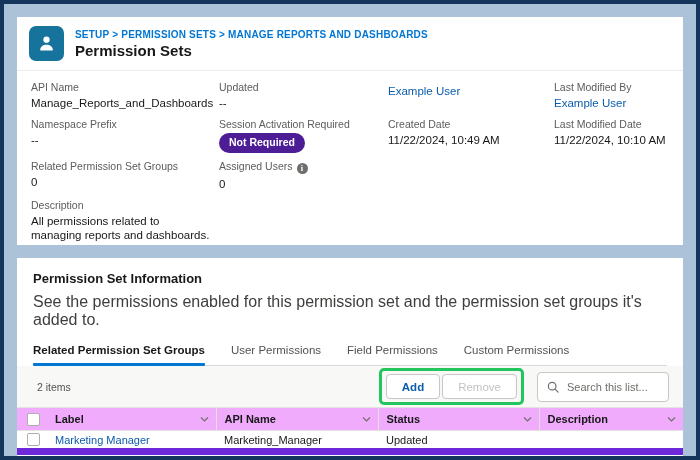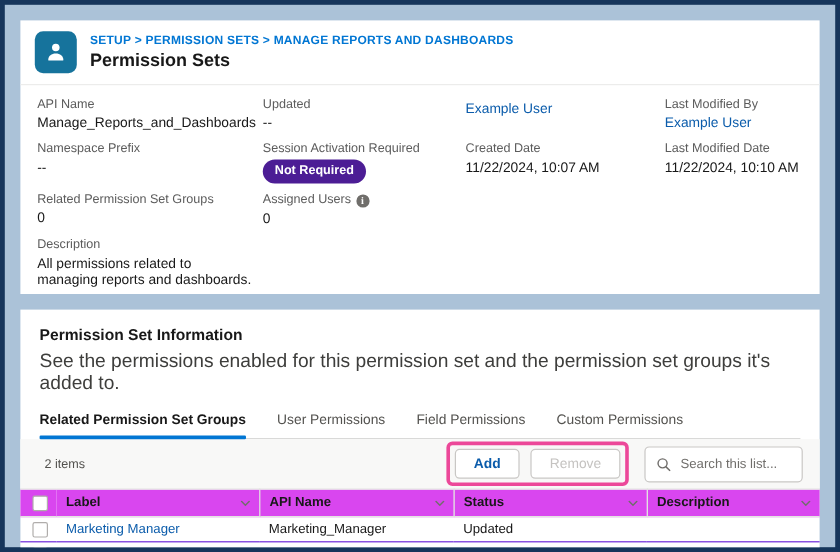--- a/index.html
+++ b/index.html
@@ -43,38 +43,38 @@
   .p-sub { font-size:16px; color:#3e3e3c; margin-top:7px; }
   .tabs { display:flex; gap:26px; margin-top:15px; border-bottom:1px solid #d9d9d8; }
   .tab { font-size:11.5px; color:#53524f; padding-bottom:9px; position:relative; cursor:pointer; white-space:nowrap; }
   .tab.active { color:#181818; font-weight:bold; }
   .tab.active::after { content:""; position:absolute; left:0; right:0; bottom:-1px;
                        height:3px; background:#0176d3; border-radius:1px; }
 
   .toolbar { display:flex; align-items:center; height:41px; padding:0 14px; background:#f8f8f7; }
   .items-count { font-size:10.5px; color:#53524f; padding-left:6px; }
   .spacer { flex:1; }
-  .hl-box { border:3px solid #ec4899; border-radius:5px; padding:3px 4px;
-            display:flex; gap:9px; align-items:flex-end; margin-right:13px; }
+  .hl-box { border:3px solid #22c55e; border-radius:5px; padding:3px 4px;
+            display:flex; gap:2px; align-items:flex-end; margin-right:13px; }
   .btn { height:25px; padding:0 15px; background:#fff; border:1px solid #c9c7c5;
          border-radius:4px; font-size:11.5px; font-family:inherit; cursor:pointer; }
   .btn.add { color:#0b5cab; font-weight:bold; }
   .btn.remove { color:#c5c3c1; cursor:default; }
   .search { display:flex; align-items:center; gap:6px; width:132px; height:30px;
             border:1px solid #c9c7c5; border-radius:4px; background:#fff; padding:0 9px; }
   .search input { border:0; outline:0; flex:1; min-width:0; font-size:11px;
                   font-family:inherit; color:#181818; background:transparent; }
   .search input::placeholder { color:#706e6b; }
 
   table { width:100%; border-collapse:collapse; table-layout:fixed; font-size:11px; }
-  th { background:#d946ef; border-top:1px solid #e3e3e1; border-bottom:1px solid #e3e3e1;
+  th { background:#f0abfc; border-top:1px solid #e3e3e1; border-bottom:1px solid #e3e3e1;
        height:23px; font-weight:bold; color:#181818; text-align:left; padding:0;margin-left:16px; }
   th.bordered { border-right:1px solid #e1e1df; }
   .th-in { display:flex; align-items:center; justify-content:space-between; padding:0 7px 0 8px; }
-  td { height:21px; padding:0 8px; border-bottom:1px solid #6d28d9; color:#181818;
+  td { height:21px; padding:0 8px; border-bottom:7px solid #6d28d9; color:#181818;
        overflow:hidden; white-space:nowrap; }
   th.check, td.check { width:30px; padding:0 0 0 10px; }
   .cb { width:13px; height:13px; border:1px solid #b0adab; border-radius:2px;
         background:#fff; display:inline-block; vertical-align:middle; cursor:pointer; }
 </style>
 </head>
 <body>
 
 <div class="page">
 
@@ -115,21 +115,21 @@
       <div class="f">
         <div class="lb">Namespace Prefix</div>
         <div class="vl">--</div>
       </div>
       <div class="f">
         <div class="lb">Session Activation Required</div>
         <div class="vl"><span class="badge">Not Required</span></div>
       </div>
       <div class="f">
         <div class="lb">Created Date</div>
-        <div class="vl">11/22/2024, 10:07 AM</div>
+        <div class="vl">11/22/2024, 10:49 AM</div>
       </div>
       <div class="f">
         <div class="lb">Last Modified Date</div>
         <div class="vl">11/22/2024, 10:10 AM</div>
       </div>
 
       <div class="f">
         <div class="lb">Related Permission Set Groups</div>
         <div class="vl">0</div>
       </div>

